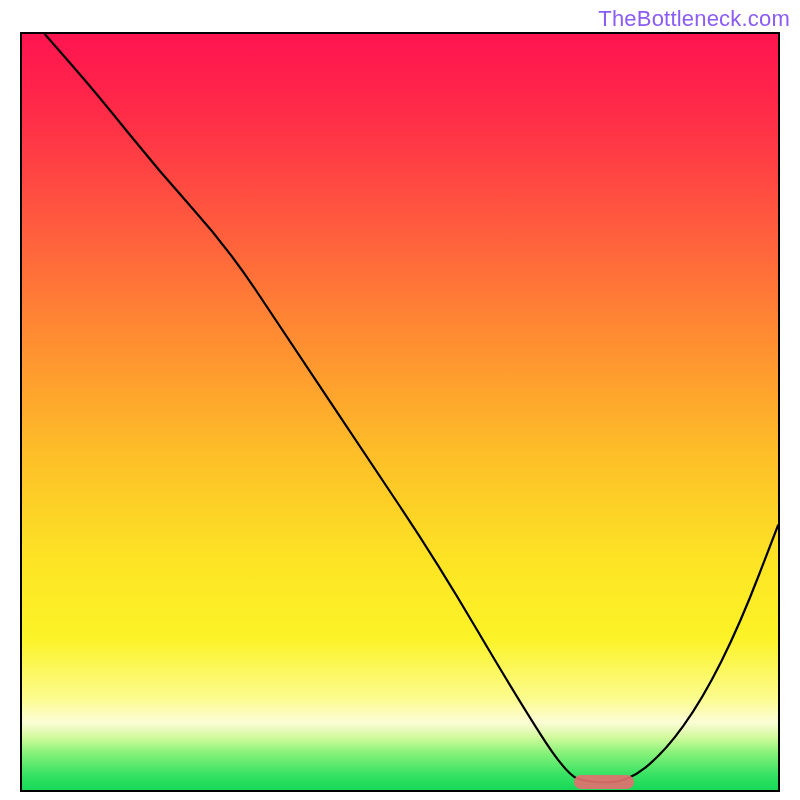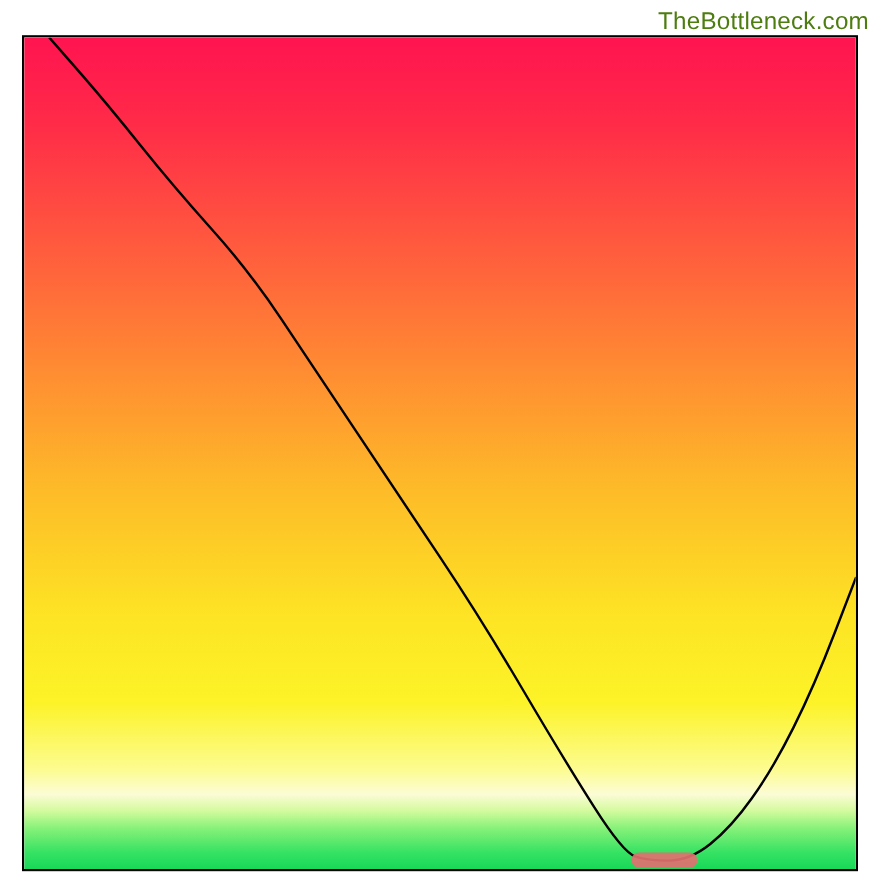--- a/index.html
+++ b/index.html
@@ -66,21 +66,21 @@
     height: 14px;
     border-radius: 8px;
     background: #e27070;
     opacity: 0.92;
   }
   .watermark {
     position: absolute;
     top: 6px;
     right: 10px;
     font-size: 22px;
-    color: #4d7c0f;
+    color: #8b5cf6;
     font-weight: 500;
     letter-spacing: 0.2px;
     user-select: none;
   }
 </style>
 </head>
 <body>
 
 <div class="frame">
 

